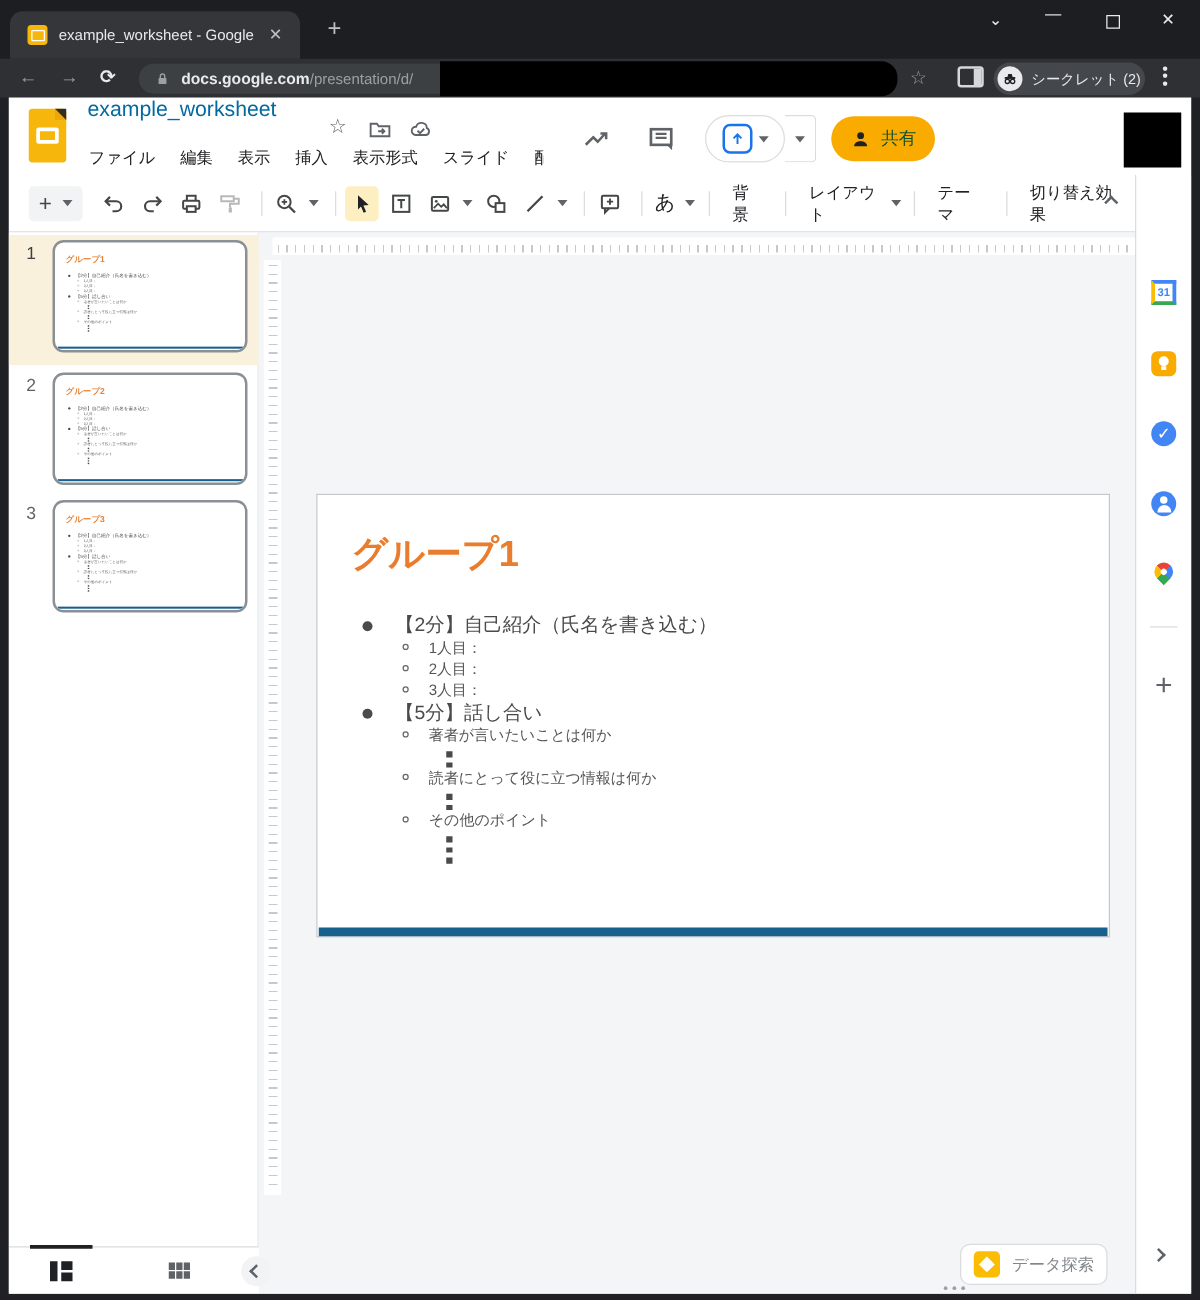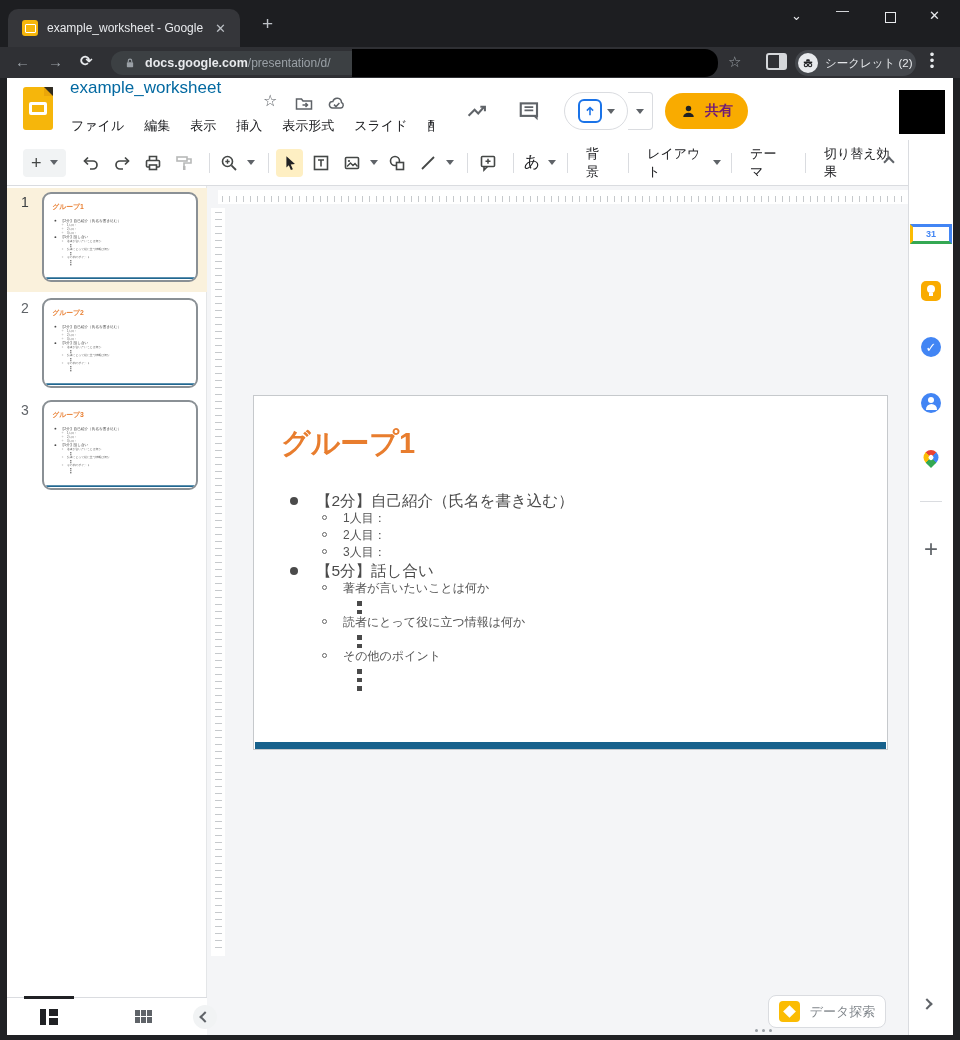--- a/index.html
+++ b/index.html
@@ -41,21 +41,21 @@
   .hdr-svg{top:16px;}
   #menu-row{left:0;top:39px;width:446px;display:flex;gap:20px;padding-left:64px;overflow:hidden;white-space:nowrap;}
   #menu-row span{font-size:13px;color:#202124;}
   #hdr-card{left:428px;top:8px;width:462px;height:50px;background:#fff;display:flex;align-items:center;}
   #present-pill{width:64px;height:38px;border:1px solid #dadce0;border-radius:19px;display:flex;align-items:center;justify-content:center;gap:5px;margin-left:22px;}
   #present-sq{width:24px;height:24px;border:2px solid #1a73e8;border-radius:6px;display:flex;align-items:center;justify-content:center;}
   #slideshow-btn{height:38px;border:1px solid #dadce0;border-radius:4px 0 0 4px;display:flex;align-items:center;gap:9px;padding:0 14px;margin-left:14px;}
   #slideshow-caret{width:25px;height:38px;border:1px solid #dadce0;border-left:none;border-radius:0 4px 4px 0;display:flex;align-items:center;justify-content:center;}
   #slideshow-label{font-size:14px;color:#202124;}
   #share-btn{height:36px;border-radius:18px;background:var(--share,#f9ab00);display:flex;align-items:center;gap:8px;padding:0 15px;margin-left:12px;}
-  #share-label{font-size:14px;color:#701a75;font-weight:bold;}
+  #share-label{font-size:14px;color:#14532d;}
   #avatar-redacted{left:892px;top:12px;width:46px;height:44px;background:#000;}
   
   #toolbar{left:0;top:62px;width:901px;height:46px;border-bottom:1px solid #dadce0;display:flex;align-items:center;padding-left:16px;}
   .tsep{width:1px;height:20px;background:#dadce0;margin:0 7px;}
   .tbtn{display:flex;align-items:center;justify-content:center;height:28px;border-radius:4px;padding:0 3px;margin-right:5px;}
   .caret{width:0;height:0;border-left:4px solid transparent;border-right:4px solid transparent;border-top:5px solid #5f6368;}
   #newslide-group{background:#f1f3f4;padding:0 8px;gap:8px;margin-right:12px;}
   #cursor-btn{background:#feefc3;width:28px;}
   .tool-label{font-size:13px;color:#202124;padding:0 11px;}
   #collapse-chev{position:absolute;right:60px;top:80px;}
@@ -97,21 +97,21 @@
   
   #notes-panel{left:215px;top:880px;width:686px;height:77px;background:#fff;border-top:1px solid #dadce0;border-left:1px solid #dadce0;border-radius:8px 0 0 0;}
   #notes-text{position:absolute;left:16px;top:10px;font-size:14px;color:#202124;}
   #explore-btn{left:761px;top:917px;width:118px;height:33px;background:#fff;border:1px solid #dadce0;border-radius:8px;display:flex;align-items:center;justify-content:center;gap:10px;}
   #explore-ic{width:21px;height:21px;background:#fbbc04;border-radius:4px;display:flex;align-items:center;justify-content:center;}
   #explore-ic i{width:9px;height:9px;background:#fff;transform:rotate(45deg);display:block;}
   #explore-label{font-size:13px;color:#80868b;}
   
   #right-rail{left:901px;top:62px;width:45px;height:895px;background:#fff;border-left:1px solid #dadce0;}
   .rail-ic{position:absolute;left:50%;transform:translateX(-50%);}
-  #cal-icon{width:42px;height:20px;background:#fff;border-style:solid;border-width:3px;border-color:#4285f4 #4285f4 #34a853 #fbbc04;display:flex;align-items:center;justify-content:center;font-size:9px;font-weight:bold;color:#4285f4;}
+  #cal-icon{width:20px;height:20px;background:#fff;border-style:solid;border-width:3px;border-color:#4285f4 #4285f4 #34a853 #fbbc04;display:flex;align-items:center;justify-content:center;font-size:9px;font-weight:bold;color:#4285f4;}
   #keep-icon{width:20px;height:20px;background:#f9ab00;border-radius:5px;}
   #keep-icon::before{content:"";position:absolute;left:6px;top:4px;width:8px;height:8px;border-radius:50%;background:#fff;}
   #keep-icon::after{content:"";position:absolute;left:8px;top:12px;width:4px;height:3px;background:#fff;}
   #tasks-icon{width:20px;height:20px;border-radius:50%;background:#4285f4;color:#fff;font-size:13px;font-weight:bold;display:flex;align-items:center;justify-content:center;}
   #contacts-icon{width:20px;height:20px;border-radius:50%;background:#4285f4;}
   #contacts-icon::before{content:"";position:absolute;left:7px;top:4px;width:6px;height:6px;border-radius:50%;background:#fff;}
   #contacts-icon::after{content:"";position:absolute;left:4.5px;top:11px;width:11px;height:6px;border-radius:6px 6px 0 0;background:#fff;}
   #maps-icon{width:15px;height:15px;border-radius:50% 50% 50% 0;transform:translateX(-50%) rotate(-45deg);background:conic-gradient(#ea4335 0 25%,#4285f4 0 50%,#34a853 0 75%,#fbbc04 0);}
   #maps-icon::after{content:"";position:absolute;left:5px;top:5px;width:5px;height:5px;border-radius:50%;background:#fff;}
   #rail-divider{width:22px;height:1px;background:#dadce0;}

